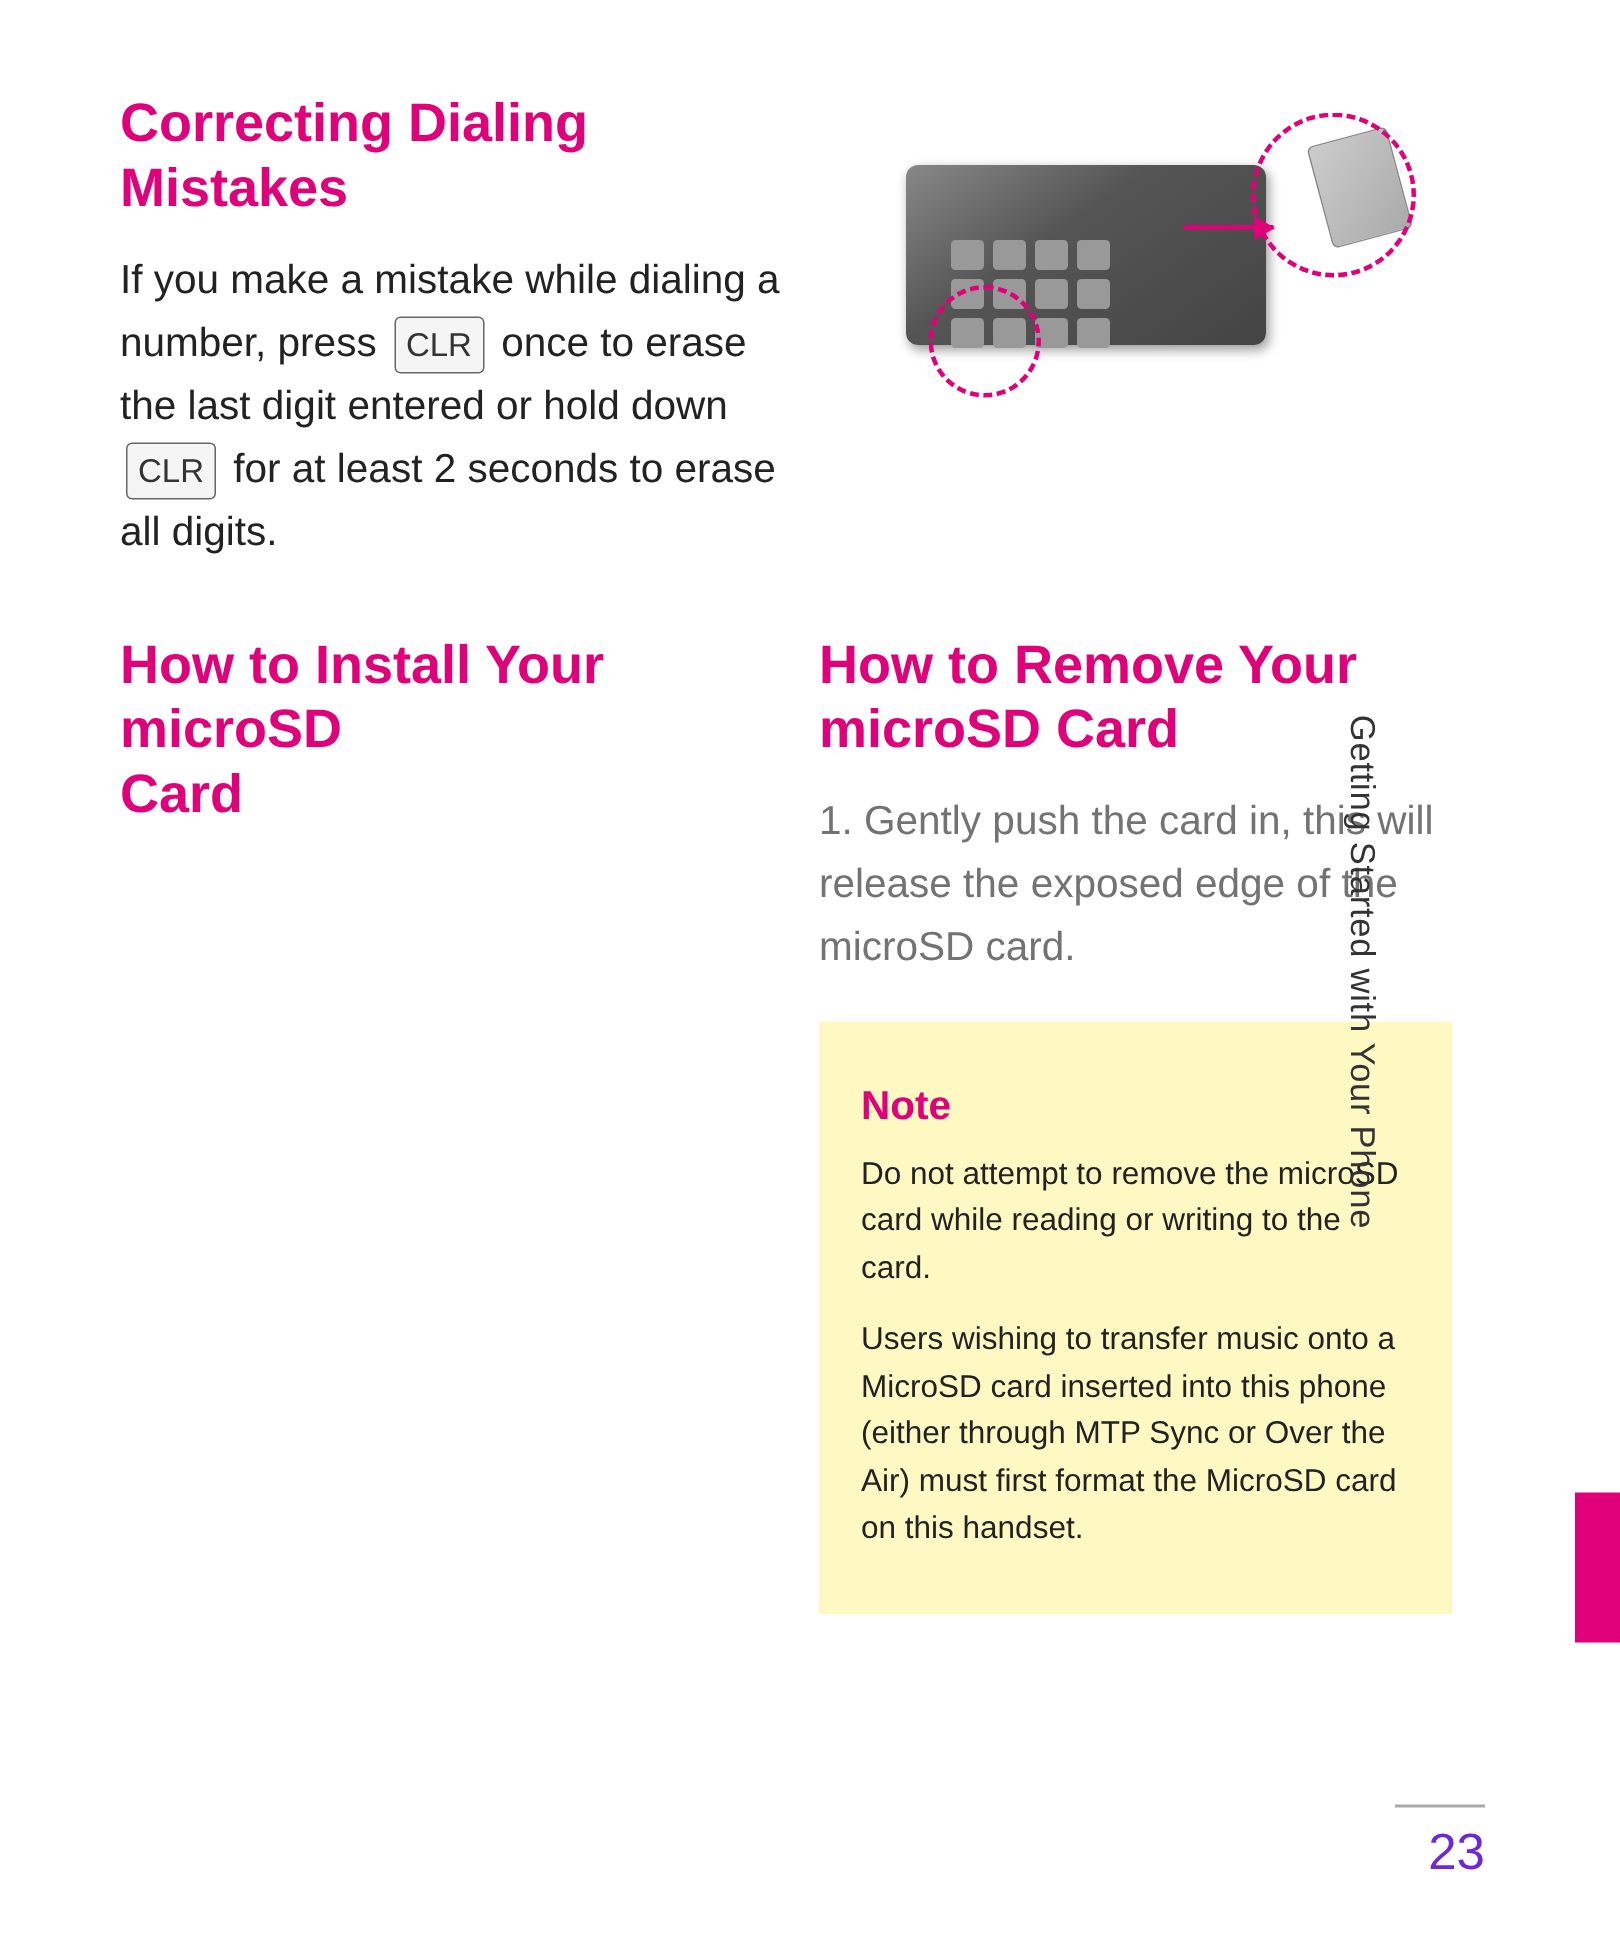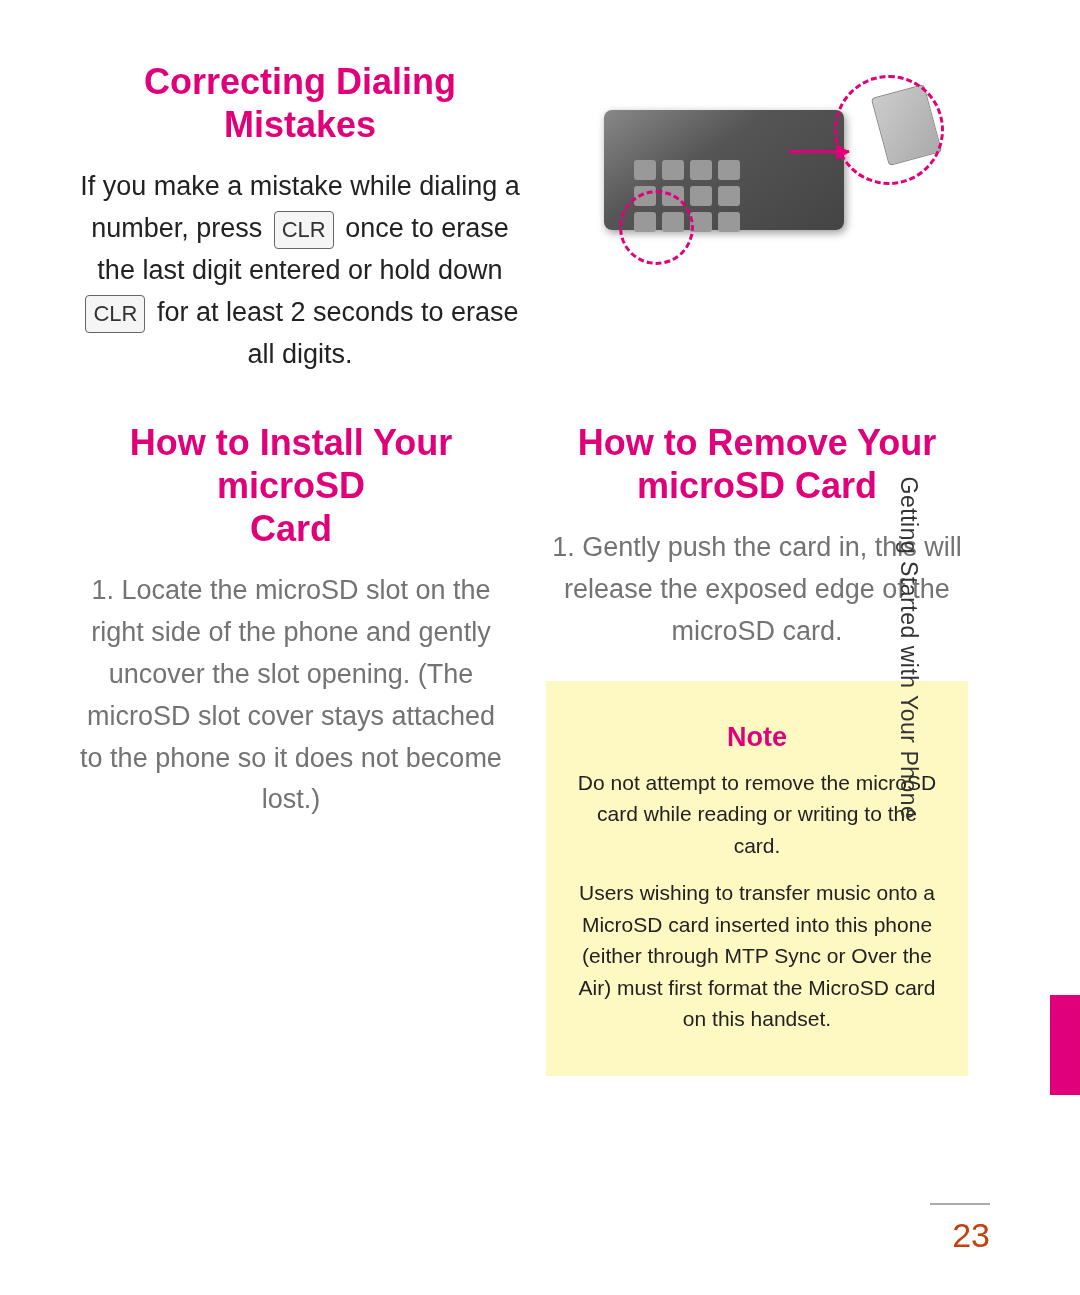--- a/index.html
+++ b/index.html
@@ -12,21 +12,20 @@
       font-size: 28px;
       color: #222222;
       position: relative;
       overflow: hidden;
     }
 
     .page-container {
       display: flex;
       width: 100%;
       height: 100%;
-      text-align: center;
     }
 
     .main-content {
       flex: 1;
       padding: 60px 60px 60px 80px;
       display: flex;
       flex-direction: column;
     }
 
     .two-col {
@@ -236,21 +235,21 @@
       height: 100px;
       background: #e0007a;
     }
 
     
     .page-number {
       position: absolute;
       bottom: 40px;
       right: 90px;
       font-size: 34px;
-      color: #c2410c;
+      color: #6d28d9;
     }
 
     
     .page-separator {
       position: absolute;
       bottom: 90px;
       right: 90px;
       width: 60px;
       height: 2px;
       background: #aaa;
@@ -322,24 +321,20 @@
     </div>
 
     <div class="two-col">
 
       <div class="left-col">
         <h2 class="section-title">
           <span>How to Install Your microSD</span><br>
           <span>Card</span>
         </h2>
 
-        <div class="list-item">
-          <span class="list-item-num">1.</span>
-          <span>Locate the microSD slot on the right side of the phone and gently uncover the slot opening. (The microSD slot cover stays attached to the phone so it does not become lost.)</span>
-        </div>
 
       </div>
 
       <div class="right-col">
         <h2 class="section-title">
           <span>How to Remove Your</span><br>
           <span>microSD Card</span>
         </h2>
 
         <div class="list-item">

